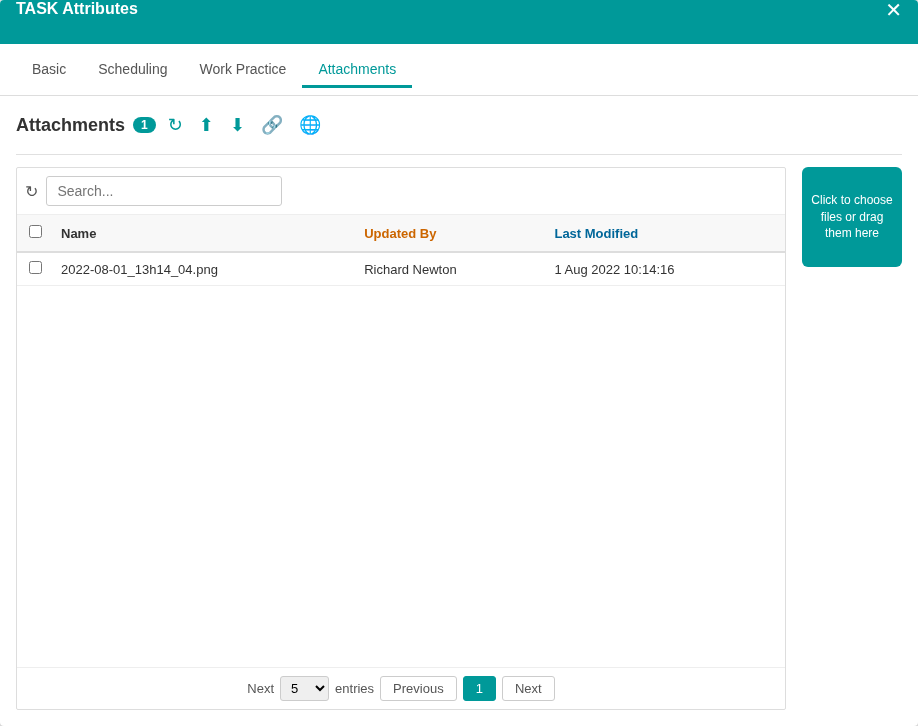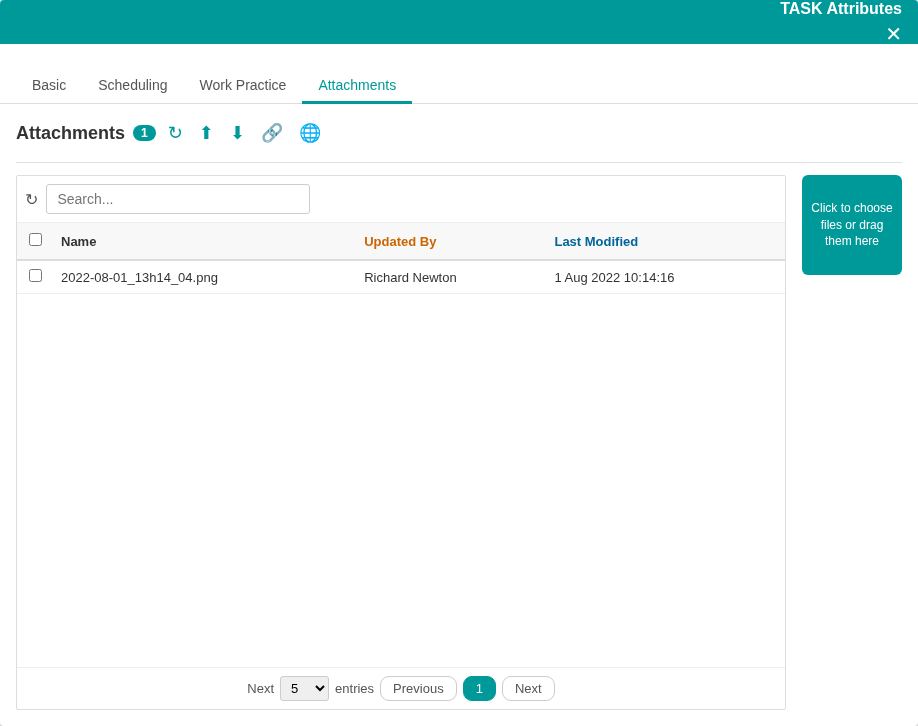--- a/index.html
+++ b/index.html
@@ -1,46 +1,46 @@
 <!DOCTYPE html>
 <html><head>
   <meta charset="utf-8">
   <style>
     * { box-sizing: border-box; margin: 0; padding: 0; font-family: Arial, sans-serif; }
     body { background: #f0f0f0; display: flex; justify-content: center; align-items: center; min-height: 100vh; }
     .modal { width: 918px; height: 726px; background: #fff; border-radius: 4px; overflow: hidden; display: flex; flex-direction: column; box-shadow: 0 2px 12px rgba(0,0,0,0.3); }
-    .modal-header { background: #009999; color: #fff; padding: 0 16px; height: 44px; display: flex; align-items: flex-end; justify-content: space-between; flex-shrink: 0; flex-direction: column; }
+    .modal-header { background: #009999; color: #fff; padding: 0 16px; height: 44px; display: flex; align-items: flex-start; justify-content: space-between; flex-shrink: 0; }
     .modal-title { font-size: 16px; font-weight: bold; }
     .close-btn { background: none; border: none; color: #fff; font-size: 20px; cursor: pointer; line-height: 1; }
-    .tabs-bar { display: flex; align-items: flex-end; padding: 0 16px; border-bottom: 1px solid #ddd; height: 60px; flex-shrink: 0; background: #fff; }
+    .tabs-bar { display: flex; align-items: flex-end; padding: 8px 16px; border-bottom: 1px solid #ddd; height: 52px; flex-shrink: 0; background: #fff; }
     .tab { padding: 8px 16px; font-size: 14px; color: #555; cursor: pointer; border-bottom: 3px solid transparent; margin-bottom: -1px; text-decoration: none; }
     .tab.active { color: #009999; border-bottom: 3px solid #009999; font-weight: 500; }
     .content { flex: 1; overflow: hidden; display: flex; flex-direction: column; padding: 16px; }
     .attachments-header { display: flex; align-items: center; gap: 8px; margin-bottom: 16px; }
     .attachments-label { font-size: 18px; font-weight: 600; color: #333; }
     .badge { background: #009999; color: #fff; border-radius: 10px; padding: 1px 8px; font-size: 12px; font-weight: bold; }
     .icon-btn { background: none; border: none; cursor: pointer; color: #009999; font-size: 18px; padding: 2px 4px; }
     .main-area { display: flex; gap: 16px; flex: 1; overflow: hidden; }
     .table-area { flex: 1; display: flex; flex-direction: column; border: 1px solid #ddd; border-radius: 2px; overflow: hidden; }
     .search-bar { display: flex; align-items: center; padding: 8px; border-bottom: 1px solid #eee; gap: 8px; }
     .refresh-btn { background: none; border: none; cursor: pointer; color: #555; font-size: 16px; }
-    .search-input { border: 1px solid #ccc; border-radius: 3px; padding: 6px 10px; font-size: 14px; width: 264px; color: #555; }
+    .search-input { border: 1px solid #ccc; border-radius: 3px; padding: 6px 10px; font-size: 14px; width: 236px; color: #555; }
     .table-wrapper { flex: 1; overflow: auto; }
     table { width: 100%; border-collapse: collapse; font-size: 13px; }
     thead tr { background: #f8f8f8; }
     th { padding: 10px 8px; text-align: left; font-weight: 600; color: #333; border-bottom: 2px solid #ddd; }
     th.updated-by { color: #cc6600; }
     th.last-modified { color: #006699; }
     td { padding: 8px 8px; border-bottom: 1px solid #eee; color: #333; }
     .checkbox-col { width: 36px; text-align: center; }
     .pagination-bar { display: flex; align-items: center; justify-content: center; padding: 8px; gap: 6px; border-top: 1px solid #eee; }
     .show-label { font-size: 13px; color: #555; }
     .entries-select { border: 1px solid #ccc; border-radius: 3px; padding: 3px 6px; font-size: 13px; cursor: pointer; }
     .entries-label { font-size: 13px; color: #555; }
-    .page-btn { border: 1px solid #ccc; background: #fff; color: #555; padding: 4px 12px; font-size: 13px; border-radius: 9px; cursor: pointer; }
+    .page-btn { border: 1px solid #ccc; background: #fff; color: #555; padding: 4px 12px; font-size: 13px; border-radius: 3px; cursor: pointer; }
     .page-btn.active { background: #009999; color: #fff; border-color: #009999; }
     .upload-area { width: 100px; flex-shrink: 0; }
     .upload-box { background: #009999; color: #fff; width: 100px; height: 100px; display: flex; align-items: center; justify-content: center; text-align: center; font-size: 12px; cursor: pointer; border-radius: 6px; padding: 8px; line-height: 1.4; }
     .divider { border: none; border-top: 1px solid #e0e0e0; margin: 0 0 12px 0; }
   </style>
 </head>
 <body>
 
 <div class="modal">
 

